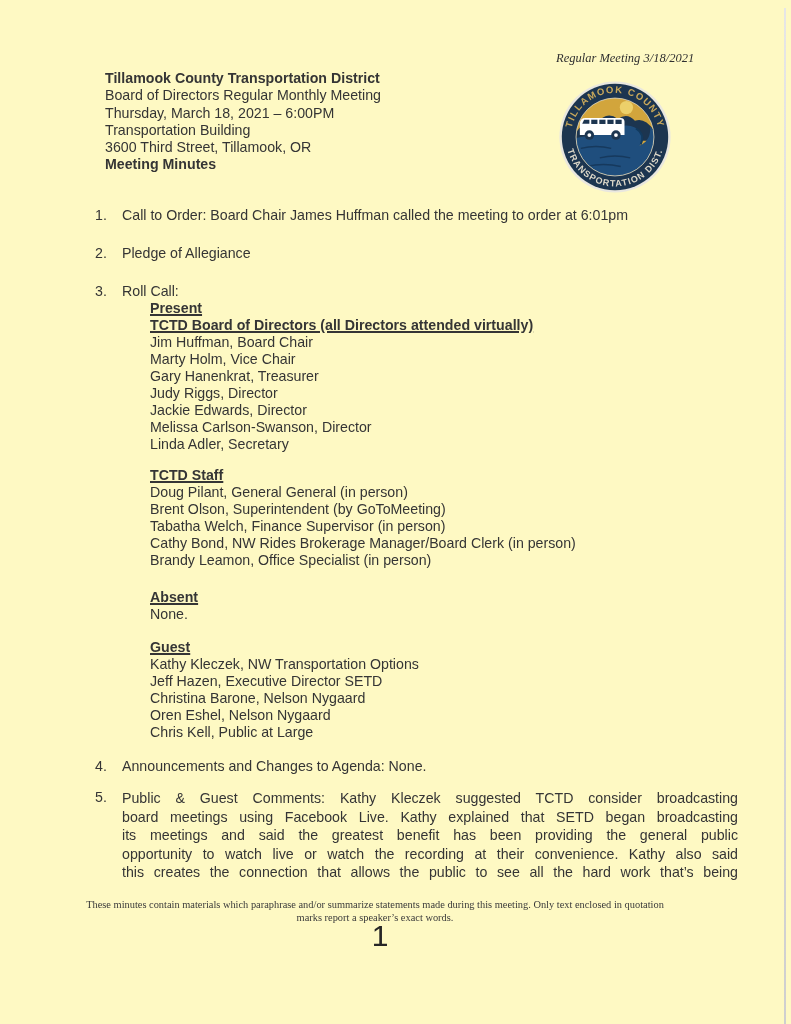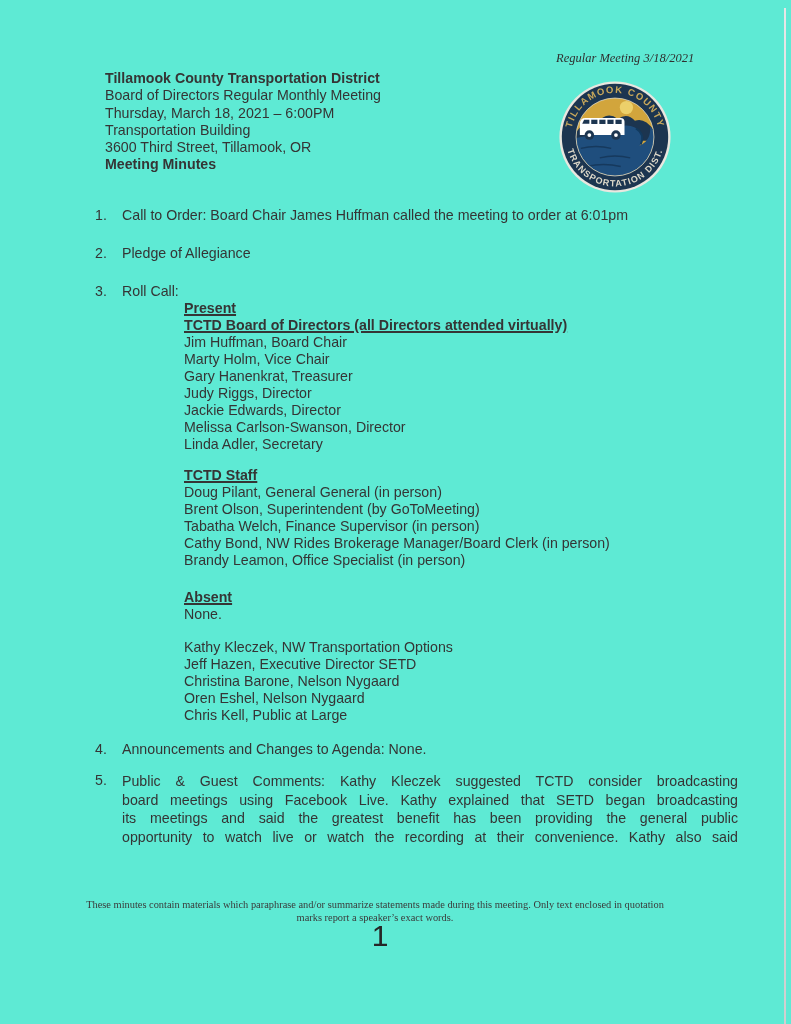--- a/index.html
+++ b/index.html
@@ -1,19 +1,19 @@
 <!DOCTYPE html>
 <html><head>
 <meta charset="utf-8">
 <style>
   html,body { margin:0; padding:0; background:#ffffff; }
   .page {
     position:relative;
     width:791px; height:1024px;
-    background:#5eead4;
+    background:#fef9c3;
     overflow:hidden;
     font-family:"Liberation Sans", sans-serif;
     color:#353535;
   }
   
   .scan-line {
     position:absolute; top:8px; right:5px;
     width:2px; height:1016px;
     background:linear-gradient(#e6e6e6, #cfcfcf);
   }
@@ -35,21 +35,21 @@
   .content {
     position:absolute; left:95px; top:200px; width:643px;
     font-size:14.2px; line-height:17px;
   }
   .agenda-item { display:flex; }
   .agenda-item .num { flex:0 0 27px; }
   .agenda-item .text { flex:1 1 auto; }
   .gap-item { margin-top:21px; }
   .gap-item4 { margin-top:17px; }
   .gap-item5 { margin-top:14px; }
-  .rollcall { margin-left:62px; }
+  .rollcall { margin-left:28px; }
   .sec-heading {
     font-weight:bold;
     text-decoration:underline;
     text-decoration-thickness:1.5px;
   }
   .sec-staff { margin-top:14px; }
   .sec-absent { margin-top:20px; }
   .sec-guest { margin-top:16px; }
   .para5 .pline {
     text-align:justify;
@@ -163,20 +163,21 @@
             <div>Cathy Bond, NW Rides Brokerage Manager/Board Clerk (in person)</div>
             <div>Brandy Leamon, Office Specialist (in person)</div>
           </div>
 
           <div class="sec-absent">
             <div class="sec-heading">Absent</div>
             <div>None.</div>
           </div>
 
           <div class="sec-guest">
+            <div class="sec-heading">Guest</div>
             <div>Kathy Kleczek, NW Transportation Options</div>
             <div>Jeff Hazen, Executive Director SETD</div>
             <div>Christina Barone, Nelson Nygaard</div>
             <div>Oren Eshel, Nelson Nygaard</div>
             <div>Chris Kell, Public at Large</div>
           </div>
         </div>
       </div>
     </div>
 
@@ -185,20 +186,21 @@
       <div class="text">Announcements and Changes to Agenda: None.</div>
     </div>
 
     <div class="agenda-item gap-item5">
       <div class="num">5.</div>
       <div class="text para5">
         <div class="pline">Public &amp; Guest Comments: Kathy Kleczek suggested TCTD consider broadcasting</div>
         <div class="pline">board meetings using Facebook Live. Kathy explained that SETD began broadcasting</div>
         <div class="pline">its meetings and said the greatest benefit has been providing the general public</div>
         <div class="pline">opportunity to watch live or watch the recording at their convenience.  Kathy also said</div>
+        <div class="pline">this creates the connection that allows the public to see all the hard work that’s being</div>
       </div>
     </div>
 
   </div>
 
   <div class="footer">
     <div>These minutes contain materials which paraphrase and/or summarize statements made during this meeting.  Only text enclosed in quotation</div>
     <div>marks report a speaker’s exact words.</div>
   </div>
 

